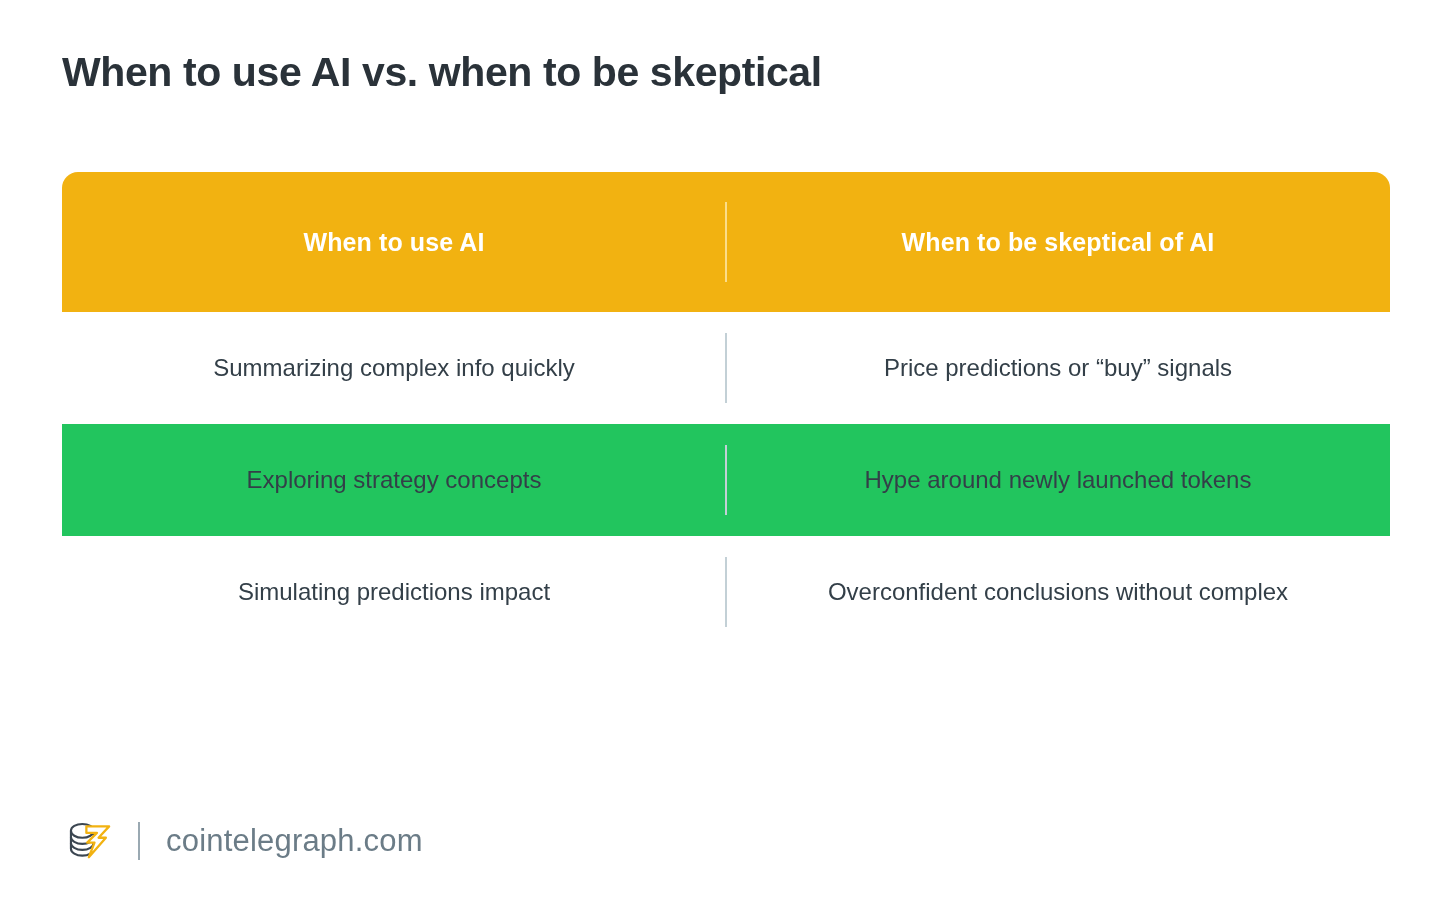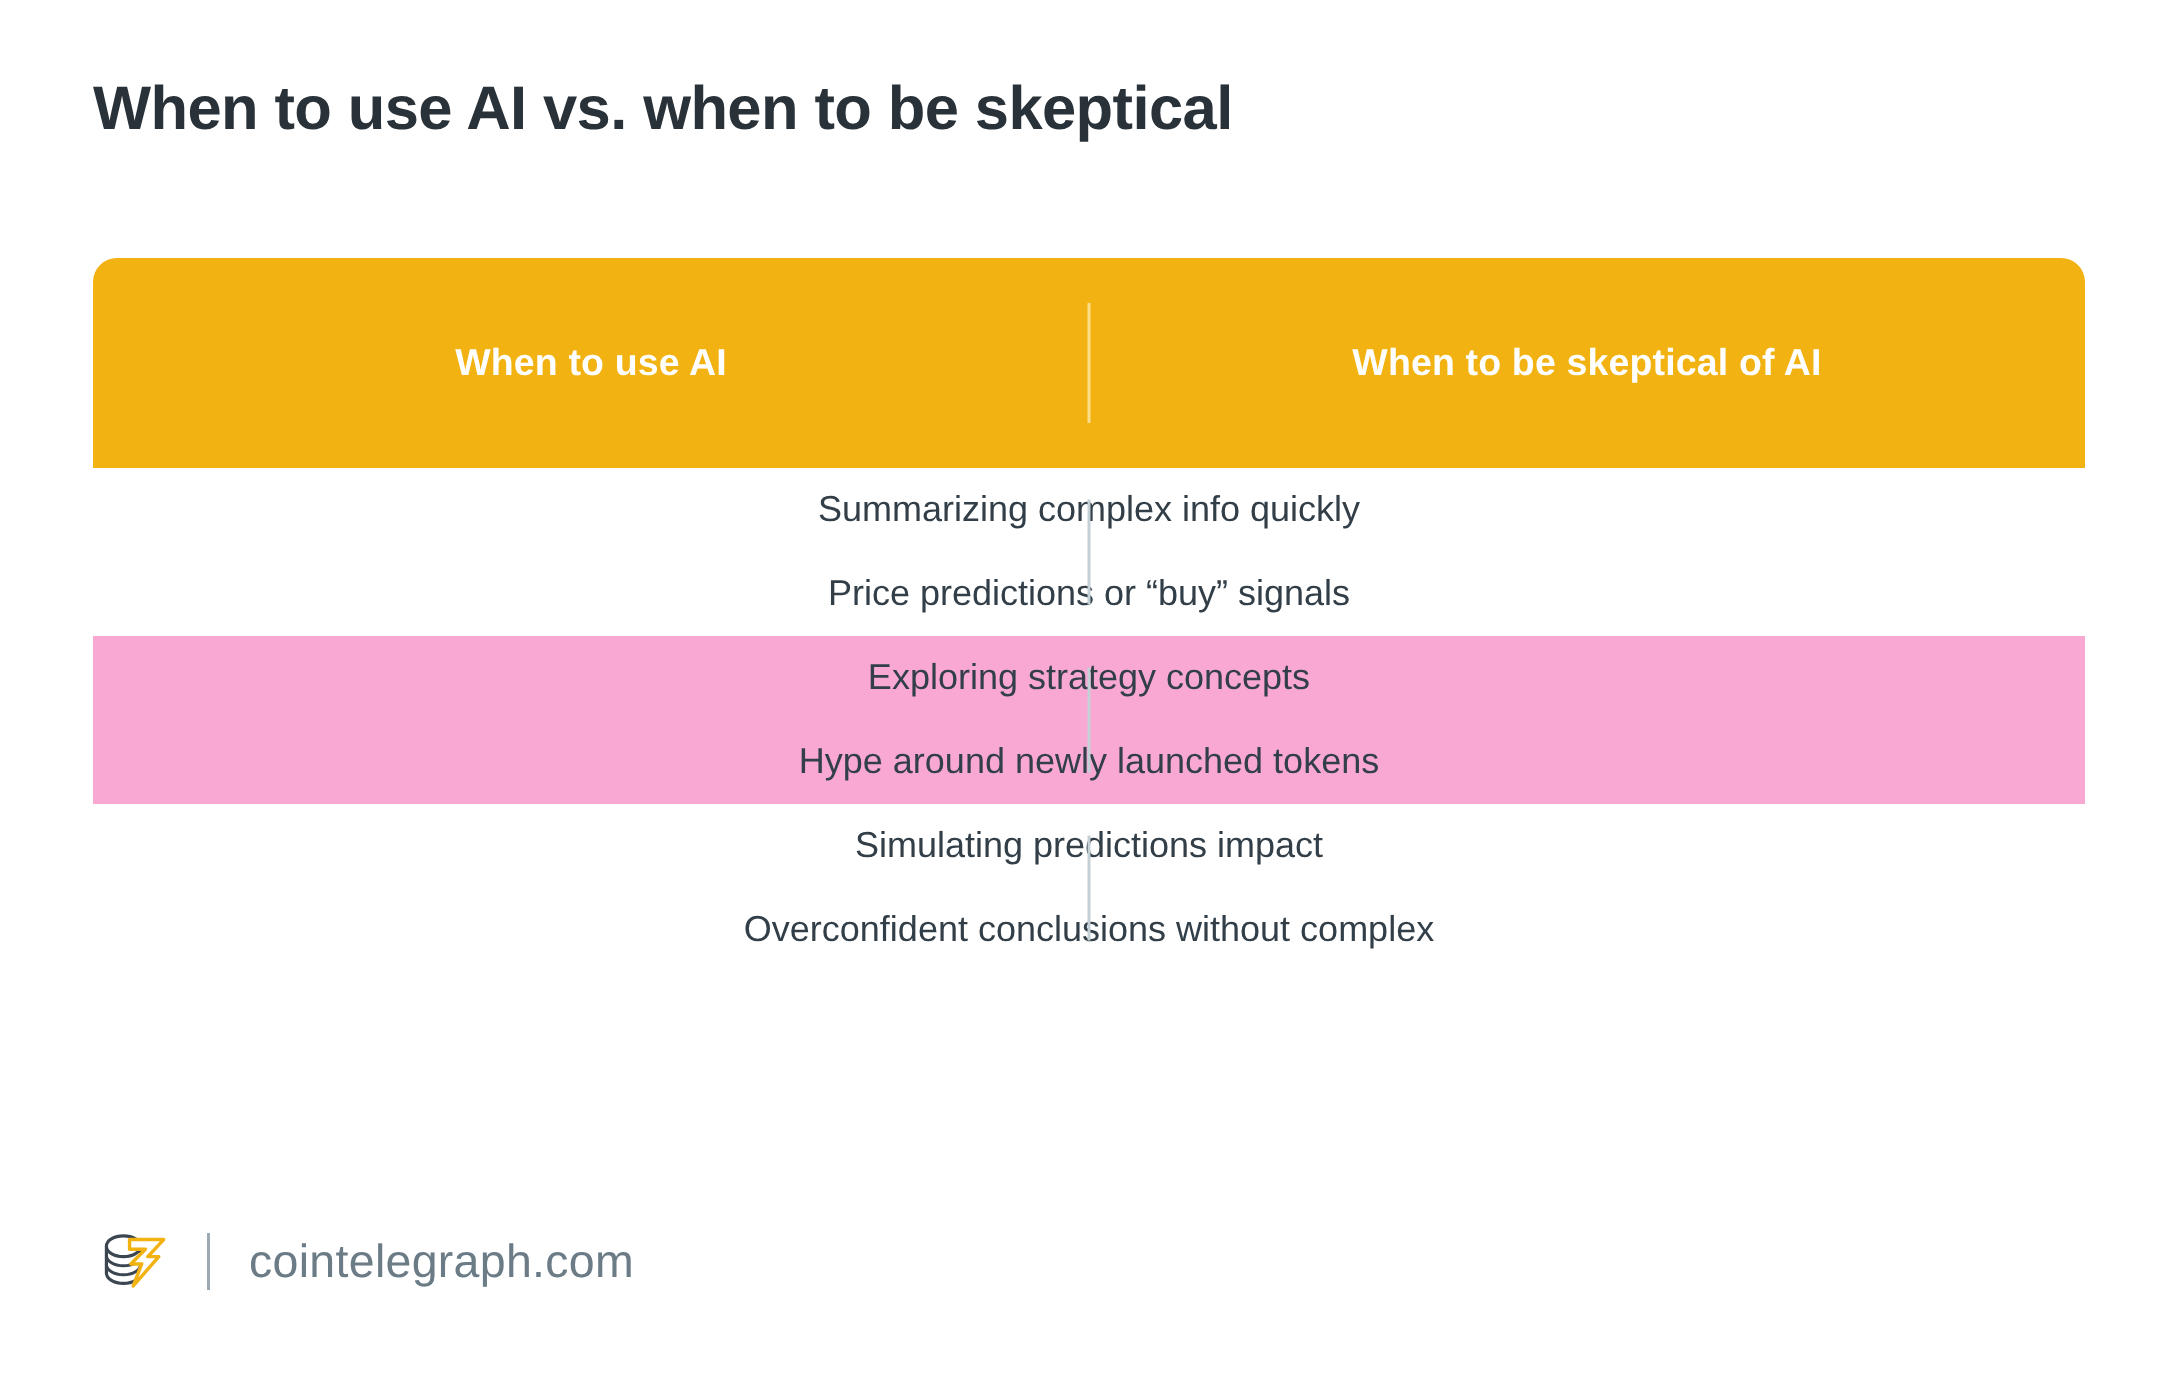--- a/index.html
+++ b/index.html
@@ -77,24 +77,23 @@
     height: 80px;
     background: #fbdd8a;
   }
 
   .table-row {
     display: flex;
     align-items: center;
     height: 112px;
     position: relative;
     background: #ffffff;
-    flex-direction: column;
   }
   .table-row.alt {
-    background: #f9a8d4;
+    background: #22c55e;
   }
   .table-row .col {
     flex: 1 1 0;
     display: flex;
     align-items: center;
     justify-content: center;
     height: 100%;
     padding: 0 26px;
     box-sizing: border-box;
   }

